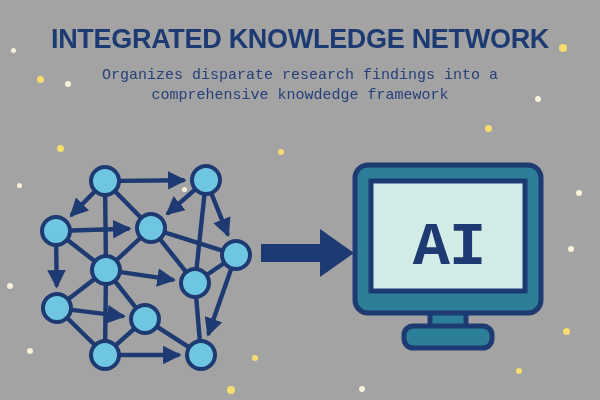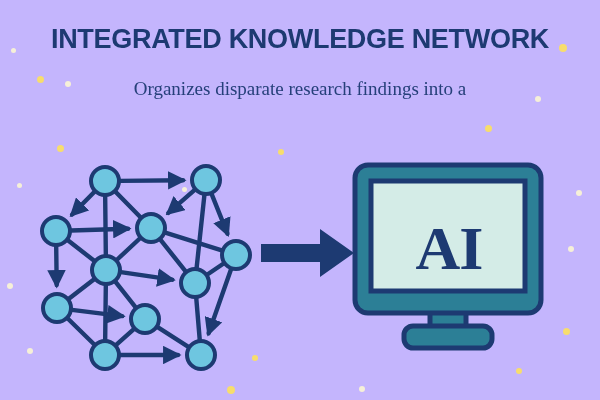--- a/index.html
+++ b/index.html
@@ -37,27 +37,27 @@
     color: #1d3a72;
     font-size: 27px;
     line-height: 1.16;
     font-weight: bold;
     letter-spacing: -0.3px;
     text-transform: uppercase;
     font-family: "Liberation Sans", sans-serif;
   }
   #title .tline { display: block; }
   #subtitle {
-    margin: 11px;
+    margin: 0;
     padding-top: 11px;
     color: #26407a;
-    font-size: 19px;
+    font-size: 15px;
     line-height: 1.30;
     font-weight: normal;
-    font-family: Liberation Serif, serif;
+    font-family: Liberation Mono, monospace;
   }
   #subtitle .sline { display: block; }
   #network-diagram {
     position: absolute;
     left: 20px;
     top: 150px;
     width: 250px;
     height: 230px;
   }
   #arrow-graphic {
@@ -88,27 +88,27 @@
   #ai-label span {
     display: block;
     color: #1d3a72;
     font-size: 62px;
     font-weight: bold;
     letter-spacing: -1px;
     line-height: 1;
     position: relative;
     top: -14px;
     left: 1px;
-    font-family: Liberation Serif, serif;
+    font-family: Liberation Mono, monospace;
   }
 </style>
 </head>
 <body>
 
-<div id="poster" style="background: #c4b5fd;">
+<div id="poster" style="background: #a3a3a3;">
 
   <div id="decor-layer">
       <div class="dot" style="left: 36.5px; top: 75.5px; width: 7px; height: 7px; background: rgb(247, 221, 109);"></div>
       <div class="dot" style="left: 10.5px; top: 47.5px; width: 5px; height: 5px; background: rgb(246, 240, 216);"></div>
       <div class="dot" style="left: 65px; top: 81px; width: 6px; height: 6px; background: rgb(246, 240, 216);"></div>
       <div class="dot" style="left: 56.5px; top: 144.5px; width: 7px; height: 7px; background: rgb(247, 221, 109);"></div>
       <div class="dot" style="left: 16.5px; top: 182.5px; width: 5px; height: 5px; background: rgb(246, 240, 216);"></div>
       <div class="dot" style="left: 7px; top: 283px; width: 6px; height: 6px; background: rgb(246, 240, 216);"></div>
       <div class="dot" style="left: 27px; top: 348px; width: 6px; height: 6px; background: rgb(246, 240, 216);"></div>
       <div class="dot" style="left: 252px; top: 355px; width: 6px; height: 6px; background: rgb(247, 221, 109);"></div>
@@ -124,20 +124,21 @@
       <div class="dot" style="left: 181.5px; top: 186.5px; width: 5px; height: 5px; background: rgb(246, 240, 216);"></div>
       <div class="dot" style="left: 278px; top: 149px; width: 6px; height: 6px; background: rgb(247, 221, 109);"></div>
     </div>
 
   <div id="header">
     <h1 id="title" style="color: rgb(29, 58, 114);">
       <span class="tline">INTEGRATED KNOWLEDGE NETWORK</span>
     </h1>
     <p id="subtitle" style="color: rgb(38, 64, 122);">
       <span class="sline">Organizes disparate research findings into a</span>
+      <span class="sline">comprehensive knowdedge framework</span>
     </p>
   </div>
 
   <svg id="network-diagram" viewBox="0 0 250 230">
     <defs>
       <marker id="arrowhead" markerWidth="4.2" markerHeight="4.2" refX="3.4" refY="2.1" orient="auto">
         <path d="M0,0 L4.2,2.1 L0,4.2 Z" fill="#1d3a72"></path>
       </marker>
     </defs>
     <g id="network-edges">

